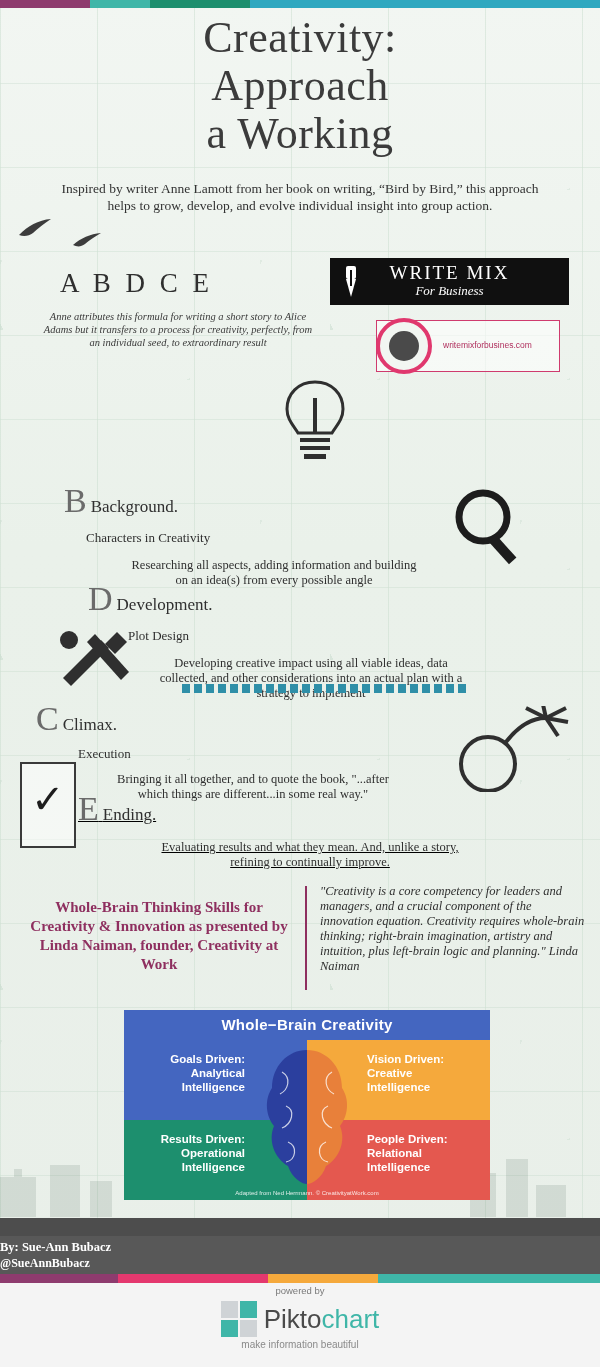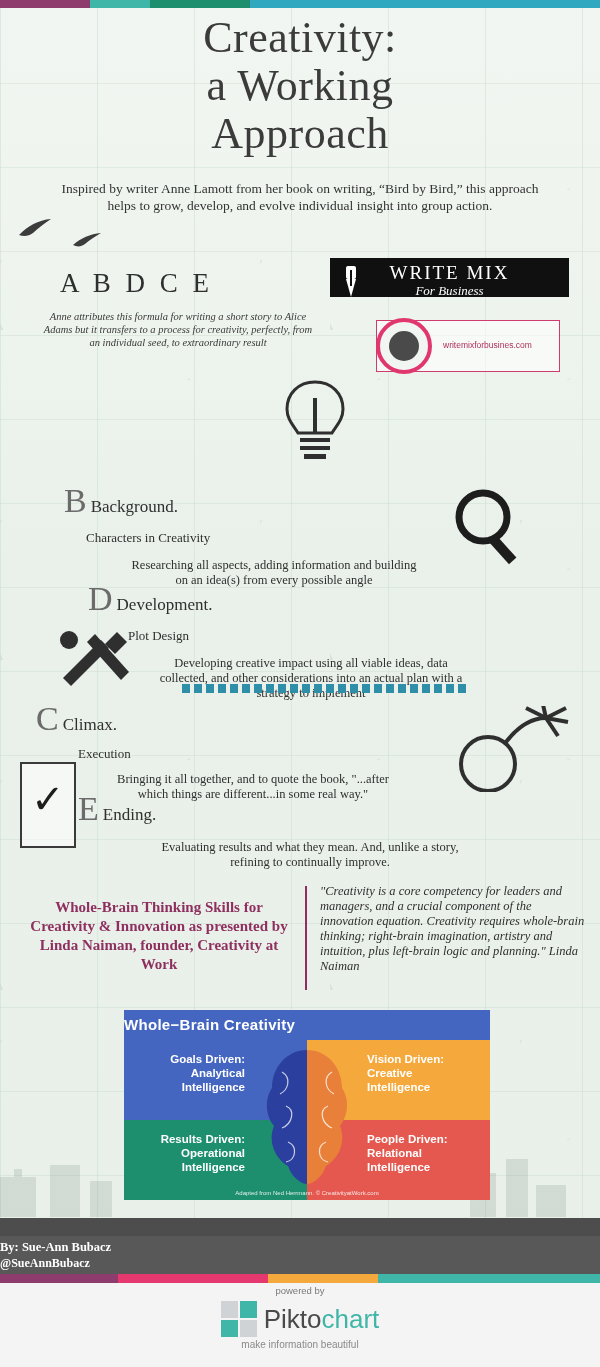--- a/index.html
+++ b/index.html
@@ -66,21 +66,21 @@
     font-size:27px; letter-spacing:4px; color:#2f2f2f;
   }
   .anne-note {
     position:absolute; top:310px; left:38px; width:280px;
     font-style:italic; font-size:10.5px; line-height:13px;
     color:#3a3a3a; text-align:center;
   }
 
   
   .wmbox {
-    position:absolute; top:258px; left:330px; width:239px; height:39px;
+    position:absolute; top:258px; left:330px; width:239px; height:47px;
     background:#101010;
     color:#fff;
     text-align:center;
   }
   .wm-title {
     font-size:19px; letter-spacing:2px; margin-top:4px; display:block;
     font-family:"Liberation Serif", serif;
   }
   .wm-sub {
     font-size:13px; font-style:italic; display:block; margin-top:-1px;
@@ -145,21 +145,21 @@
   }
 
   
   .brain-card {
     position:absolute; top:1010px; left:124px; width:366px; height:190px;
     display:grid; grid-template-columns:1fr 1fr; grid-template-rows:30px 1fr 1fr;
     font-family:"Liberation Sans", sans-serif;
     color:#fff;
   }
   .bc-head {
-    grid-column:1 / span 2; background:#4466c0; 
+    grid-column:1 / span 2; background:#4466c0; text-align:center;
     font-size:15px; font-weight:bold; line-height:30px; letter-spacing:.3px;
   }
   .bc-q { padding:12px 14px; font-size:11.5px; font-weight:bold; line-height:14px; }
   .bc-tl { background:#4466c0; }
   .bc-tr { background:#f5a93c; }
   .bc-bl { background:#1d8f6e; }
   .bc-br { background:#e4584f; }
   .bc-tr, .bc-br { text-align:left; padding-left:60px; }
   .bc-tl, .bc-bl { text-align:right; padding-right:62px; }
   .brain-img {
@@ -212,22 +212,22 @@
 
   <div class="topbar">
     <i style="width:90px;background:#8e3b6e"></i>
     <i style="width:60px;background:#3fb6a8"></i>
     <i style="width:100px;background:#1d8f6e"></i>
     <i style="width:350px;background:#2fa8c0"></i>
   </div>
 
   <div class="title">
     <div>Creativity:</div>
+    <div>Approach</div>
     <div>a Working</div>
-    <div>Approach</div>
   </div>
 
   <div class="subtitle">Inspired by writer Anne Lamott from her book on writing, “Bird by Bird,” this approach helps to grow, develop, and evolve individual insight into group action.</div>
 
   <div class="bird" style="top:218px;left:18px;">
     <svg width="42" height="20" viewBox="0 0 42 20">
         <path fill="#3c3c3c" d="M1 17 C10 8 20 2 33 1 C26 6 20 10 15 15 C11 18 6 19 1 17 Z"></path>
       </svg>
   </div>
   <div class="bird" style="top:232px;left:72px;">
@@ -326,21 +326,21 @@
       <line x1="96" y1="12" x2="118" y2="16"></line>
       <line x1="96" y1="12" x2="108" y2="30"></line>
       <line x1="96" y1="12" x2="92" y2="-6"></line>
       <line x1="96" y1="12" x2="76" y2="2"></line>
     </g>
   </svg>
 
   <div class="check">
     <div class="tick">✓</div>
   </div>
-  <div class="step" style="top:790px;left:78px;">
+  <div class="step" style="top:790px;left:78px;text-decoration:underline;">
     <span class="big">E</span>
     <span class="word">Ending.</span>
     <div class="line3" style="margin:12px 0 0 72px;width:320px;text-align:center;">Evaluating results and what they mean. And, unlike a story, refining to continually improve.</div>
   </div>
 
   <div class="wb-left">Whole-Brain Thinking Skills for Creativity &amp; Innovation as presented by Linda Naiman, founder, Creativity at Work</div>
   <div class="wb-divider"></div>
   <div class="wb-quote">"Creativity is a core competency for leaders and managers, and a crucial component of the innovation equation. Creativity requires whole-brain thinking; right-brain imagination, artistry and intuition, plus left-brain logic and planning."   Linda Naiman</div>
 
   <div class="brain-card">

